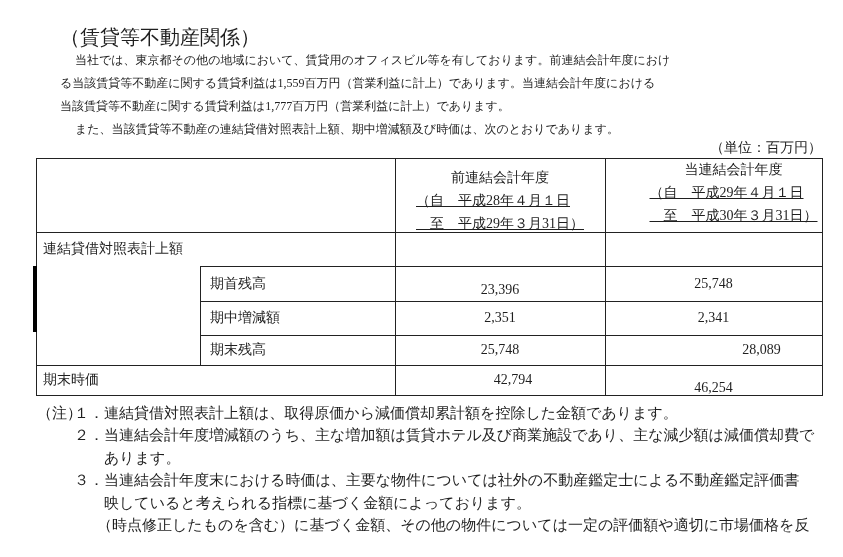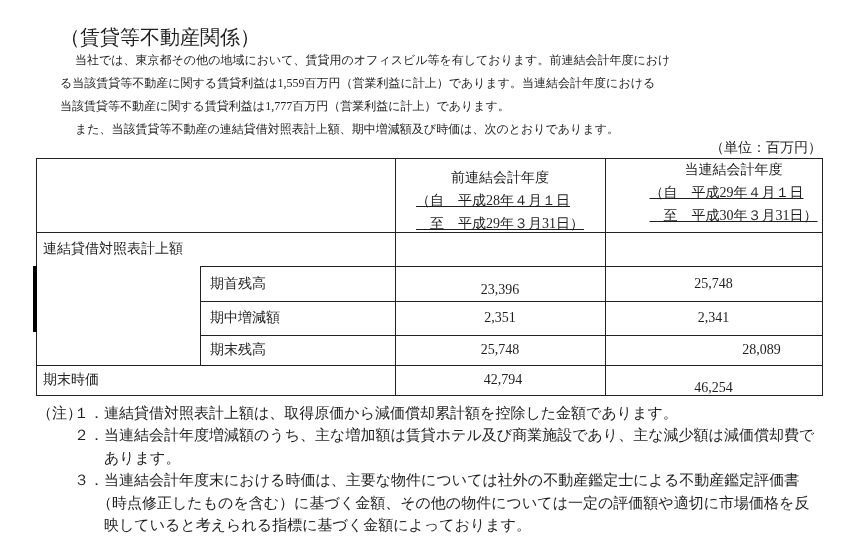--- a/index.html
+++ b/index.html
@@ -87,24 +87,24 @@
 
   <div class="cell" style="left:174px;top:143px;width:185px;height:34px;">期中増減額</div>
   <div class="cell center" style="left:359px;top:143px;width:210px;height:34px;">2,351</div>
   <div class="cell center" style="left:569px;top:143px;width:217px;height:34px;">2,341</div>
 
   <div class="cell" style="left:174px;top:177px;width:185px;height:30px;">期末残高</div>
   <div class="cell center" style="left:359px;top:177px;width:210px;height:30px;">25,748</div>
   <div class="cell center" style="left:569px;top:177px;width:217px;height:30px;padding-left:48px;">28,089</div>
 
   <div class="cell" style="left:7px;top:207px;width:350px;height:30px;">期末時価</div>
-  <div class="cell center" style="left:362px;top:207px;width:210px;height:30px;">42,794</div>
+  <div class="cell center" style="left:372px;top:207px;width:210px;height:30px;">42,794</div>
   <div class="cell center" style="left:569px;top:207px;width:217px;height:30px;margin-top:8px;">46,254</div>
 </div>
 
 <div class="abs notes">
   <div class="note-line"><span class="nmark">（注）</span><span class="nnum">１．</span><span>連結貸借対照表計上額は、取得原価から減価償却累計額を控除した金額であります。</span></div>
   <div class="note-line ind-num"><span class="nnum">２．</span><span>当連結会計年度増減額のうち、主な増加額は賃貸ホテル及び商業施設であり、主な減少額は減価償却費で</span></div>
   <div class="note-line ind-text">あります。</div>
   <div class="note-line ind-num"><span class="nnum">３．</span><span>当連結会計年度末における時価は、主要な物件については社外の不動産鑑定士による不動産鑑定評価書</span></div>
+  <div class="note-line ind-text">映していると考えられる指標に基づく金額によっております。</div>
   <div class="note-line ind-paren">（時点修正したものを含む）に基づく金額、その他の物件については一定の評価額や適切に市場価格を反</div>
-  <div class="note-line ind-text">映していると考えられる指標に基づく金額によっております。</div>
 </div>
 
 </body></html>

